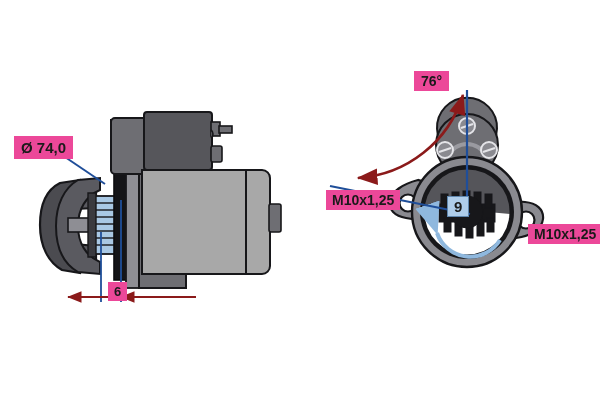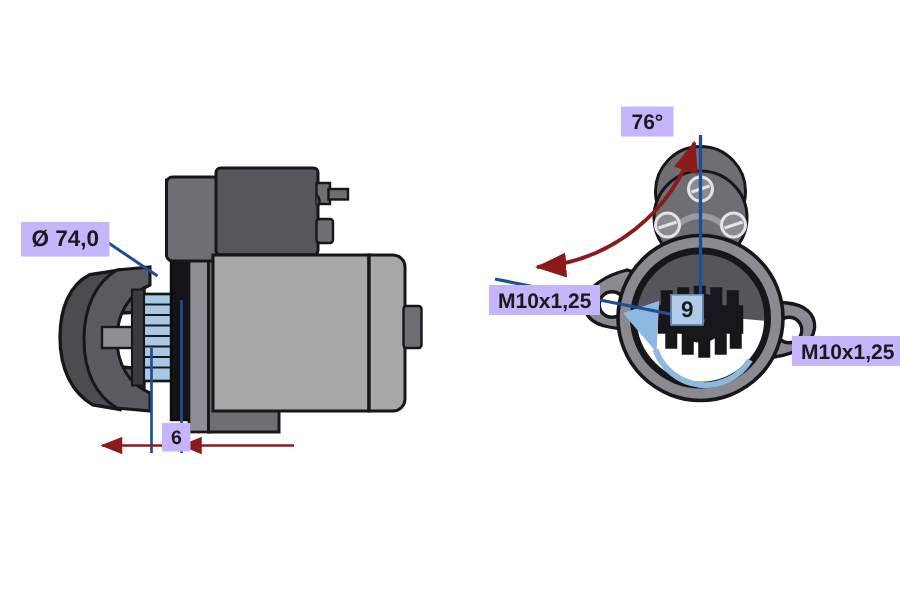--- a/index.html
+++ b/index.html
@@ -3,24 +3,24 @@
 <meta charset="utf-8">
 <style>
   html,body{margin:0;padding:0;background:#fff;}
   body{width:600px;height:400px;overflow:hidden;
        font-family:"Liberation Sans",sans-serif;}
   #stage{position:relative;width:600px;height:400px;background:#ffffff;}
   svg.layer{position:absolute;left:0;top:0;width:600px;height:400px;}
 
   .lbl{position:absolute;display:flex;align-items:center;justify-content:center;
        font-weight:bold;line-height:1;white-space:nowrap;color:#1a1a1a;}
-  .lbl-yellow{background:#c4b5fd;}
+  .lbl-yellow{background:#ec4899;}
   .lbl-blue{background:#AFCDEA;}
 
-  #label-diameter{left:14px;top:136px;padding:4px 7px;font-size:15px;margin-top:12px;}
+  #label-diameter{left:14px;top:136px;padding:4px 7px;font-size:15px;}
   #label-overall{left:150px;top:89px;padding:4px 8px;font-size:15px;}
   #label-six{left:108px;top:282px;padding:3px 6px;font-size:13px;}
   #label-angle{left:414px;top:71px;padding:3px 7px;font-size:14px;}
   #label-thread-left{left:326px;top:190px;padding:3px 6px;font-size:14px;}
   #label-thread-right{left:528px;top:224px;padding:3px 6px;font-size:14px;}
   #label-teeth{left:447px;top:196px;padding:2px 6px;font-size:15px;
                border:1px solid #5f86ad;}
 </style>
 </head>
 <body>

